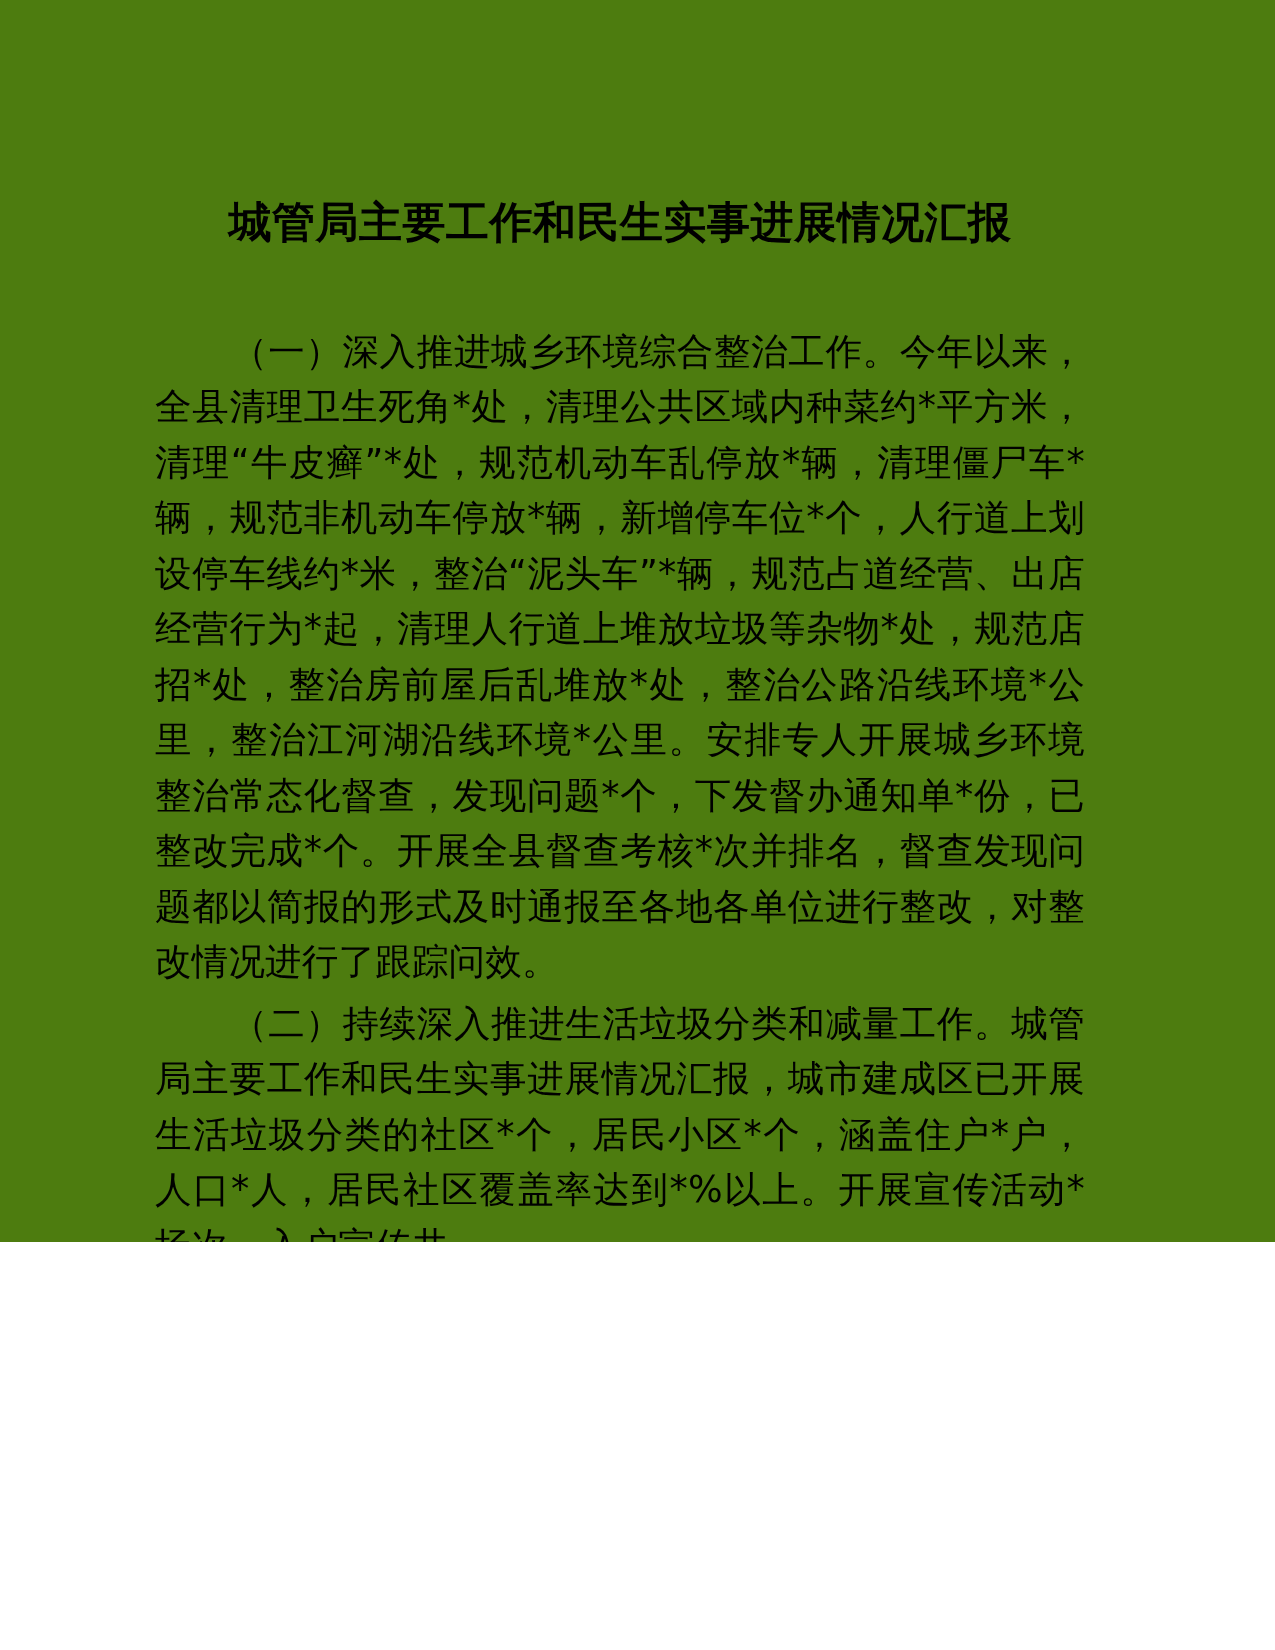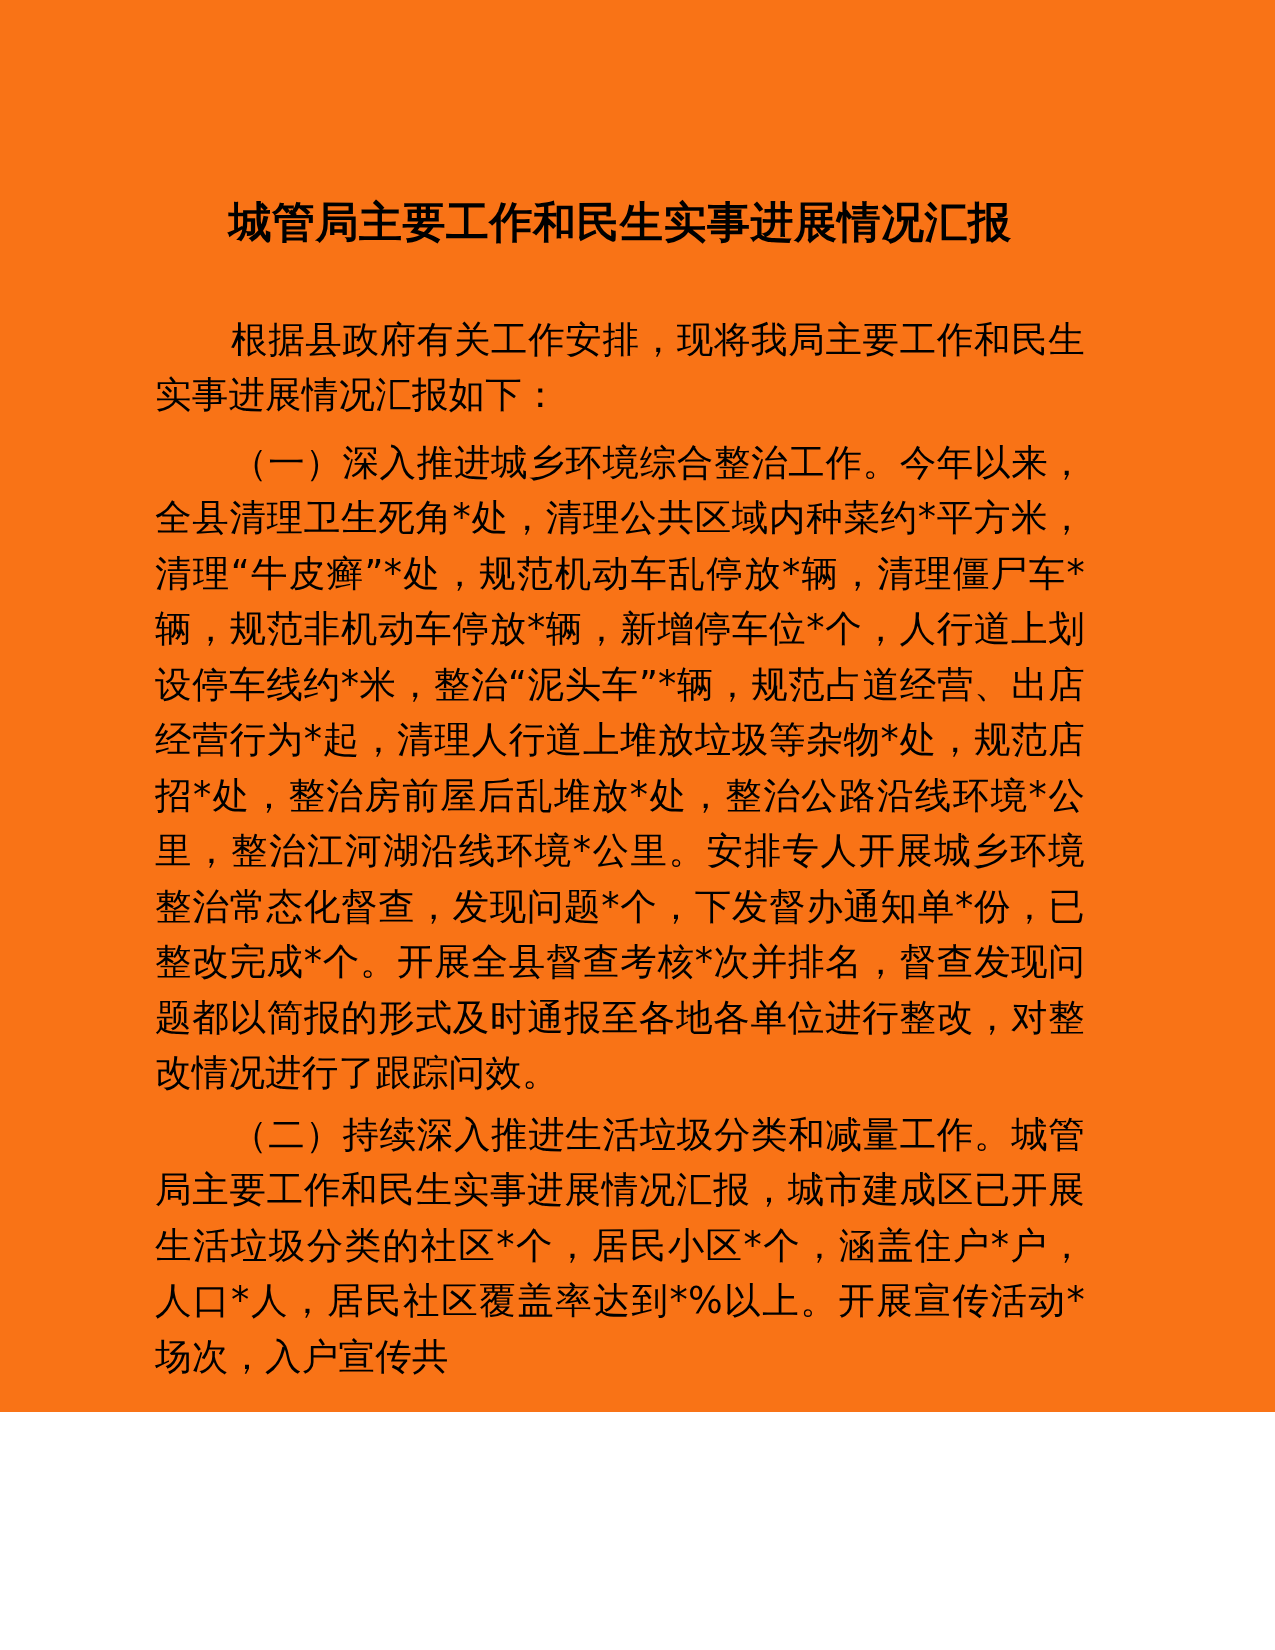--- a/index.html
+++ b/index.html
@@ -8,22 +8,22 @@
     background: #ffffff;
   }
   body {
     font-family: "DejaVu Sans", "Liberation Sans", sans-serif;
     color: #000000;
     -webkit-font-smoothing: antialiased;
   }
   .page {
     position: relative;
     width: 1275px;
-    height: 1412px;
-    background: #f97316;
+    height: 1242px;
+    background: #4d7c0f;
     box-sizing: border-box;
     overflow: hidden;
     padding-left: 45px;
   }
   .content {
     position: absolute;
     left: 155px;
     top: 0;
     width: 930px;
   }
@@ -59,21 +59,20 @@
 </head>
 <body>
 
 <div class="page">
   <div class="content">
 
     <h1 class="doc-title">城管局主要工作和民生实事进展情况汇报</h1>
 
     <div class="spacer-after-title"></div>
 
-    <p class="para indent">根据县政府有关工作安排，现将我局主要工作和民生实事进展情况汇报如下：</p>
 
     <div class="gap-para"></div>
 
 
     <div class="gap-para"></div>
 
     <p class="para indent">（一）深入推进城乡环境综合整治工作。今年以来，全县清理卫生死角*处，清理公共区域内种菜约*平方米，清理“牛皮癣”*处，规范机动车乱停放*辆，清理僵尸车*辆，规范非机动车停放*辆，新增停车位*个，人行道上划设停车线约*米，整治“泥头车”*辆，规范占道经营、出店经营行为*起，清理人行道上堆放垃圾等杂物*处，规范店招*处，整治房前屋后乱堆放*处，整治公路沿线环境*公里，整治江河湖沿线环境*公里。安排专人开展城乡环境整治常态化督查，发现问题*个，下发督办通知单*份，已整改完成*个。开展全县督查考核*次并排名，督查发现问题都以简报的形式及时通报至各地各单位进行整改，对整改情况进行了跟踪问效。</p>
 
     <div class="gap-para"></div>
 

